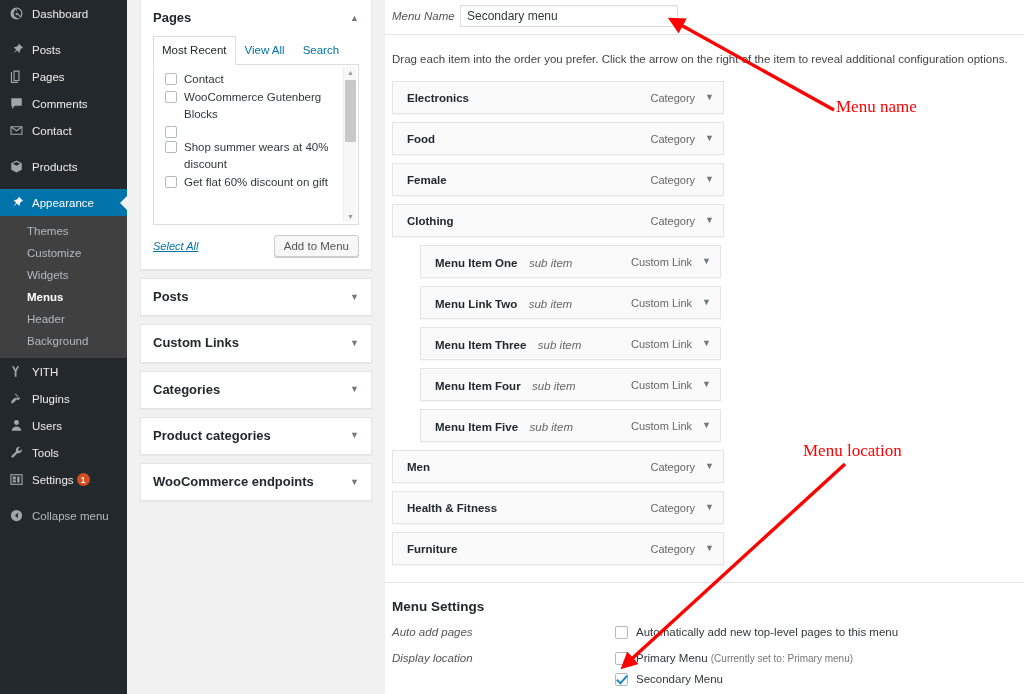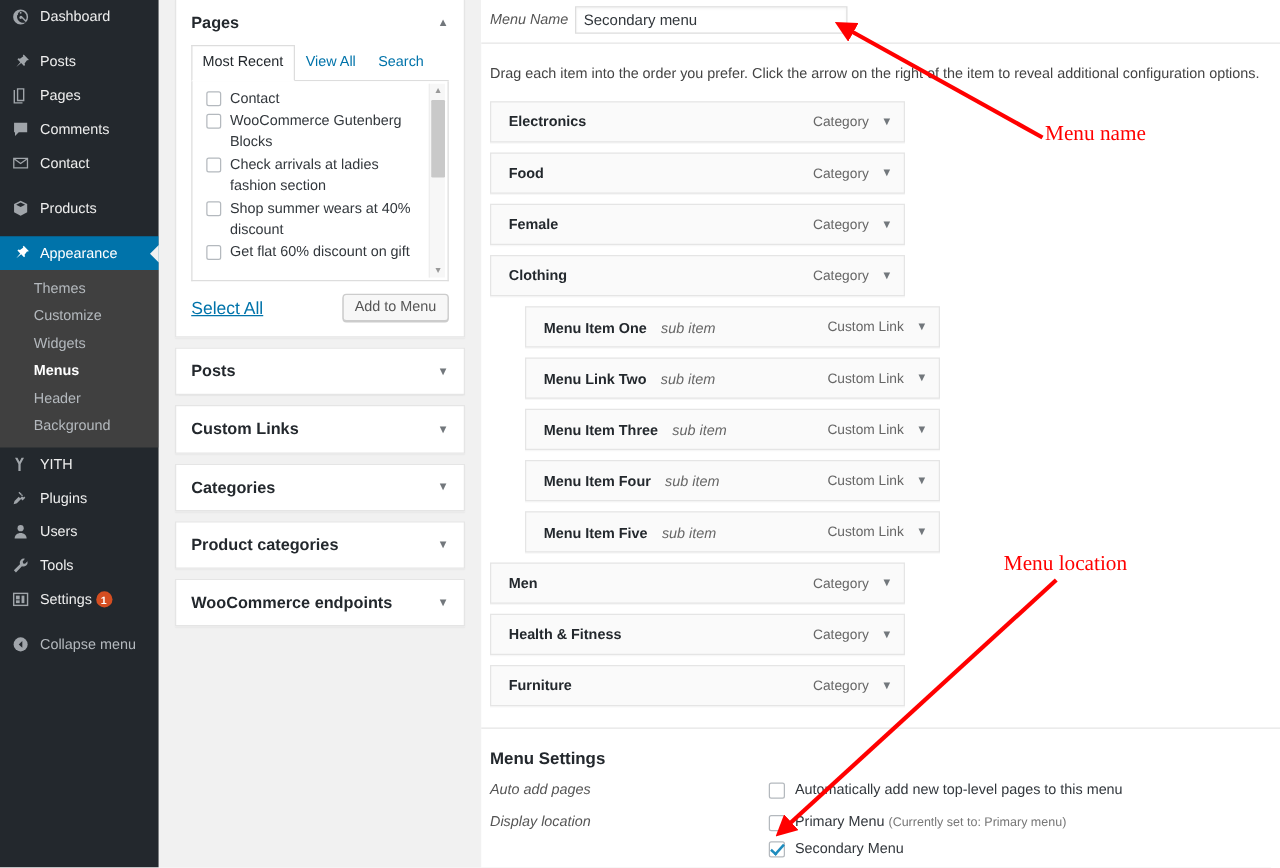--- a/index.html
+++ b/index.html
@@ -130,21 +130,21 @@
   .fakescroll .down { bottom: 0; }
   .fakescroll .thumb {
     position: absolute; left: 1px; width: 11px;
     top: 13px; height: 62px; background: #c9c9c9; border-radius: 1px;
   }
 
   .pages-foot {
     display: flex; align-items: center; justify-content: space-between;
     margin-top: 10px;
   }
-  .linkish { color: #0073aa; font-size: 14px; text-decoration: underline; cursor: pointer; }
+  .linkish { color: #0073aa; font-size: 11px; text-decoration: underline; cursor: pointer; font-style: italic; }
   .btn-secondary {
     background: #f7f7f7; border: 1px solid #ccc; color: #555;
     border-radius: 3px; padding: 4px 9px; font-size: 11.5px;
     cursor: pointer; font-family: inherit;
     box-shadow: 0 1px 0 #ccc;
   }
 
   
   #main {
     position: absolute; left: 385px; top: 0;
@@ -179,21 +179,21 @@
     margin-bottom: 8px; position: relative;
     padding: 0 9px 0 14px; cursor: move;
     box-shadow: 0 1px 0 rgba(0,0,0,.03);
   }
   .mi .title { font-size: 11.5px; font-weight: bold; color: #23282d; }
   .mi .subtag { font-size: 11.5px; font-style: italic; color: #666; margin-left: 7px; font-weight: normal; }
   .mi .right { display: flex; align-items: center; gap: 10px; }
   .mi .type { font-size: 11px; color: #666; }
   .mi .caret { color: #72777c; font-size: 9px; line-height: 1; }
   .mi.depth0 { width: 332px; text-align: right; }
-  .mi.depth1 { width: 332px; margin-left: 28px; }
+  .mi.depth1 { width: 301px; margin-left: 28px; }
 
   .settings-wrap {
     border-top: 1px solid #e5e5e5;
     margin: 17px 0 0 0; padding: 16px 7px 0 7px;
   }
   .settings-title {
     font-size: 13.5px; font-weight: bold; color: #23282d; margin-bottom: 11px;
   }
   .set-row { display: flex; align-items: flex-start; margin-bottom: 5px; }
   .set-key {
@@ -395,21 +395,20 @@
           <div class="chk-row">
             <input type="checkbox" style="">
             <span class="chk-label">Contact</span>
           </div>
           <div class="chk-row">
             <input type="checkbox" style="">
             <span class="chk-label">WooCommerce Gutenberg Blocks</span>
           </div>
           <div class="chk-row">
             <input type="checkbox" style="">
-            <span class="chk-label">Check arrivals at ladies fashion section</span>
           </div>
           <div class="chk-row">
             <input type="checkbox" style="">
             <span class="chk-label">Shop summer wears at 40% discount</span>
           </div>
           <div class="chk-row">
             <input type="checkbox" style="">
             <span class="chk-label">Get flat 60% discount on gift</span>
           </div>
           <div class="fakescroll">

